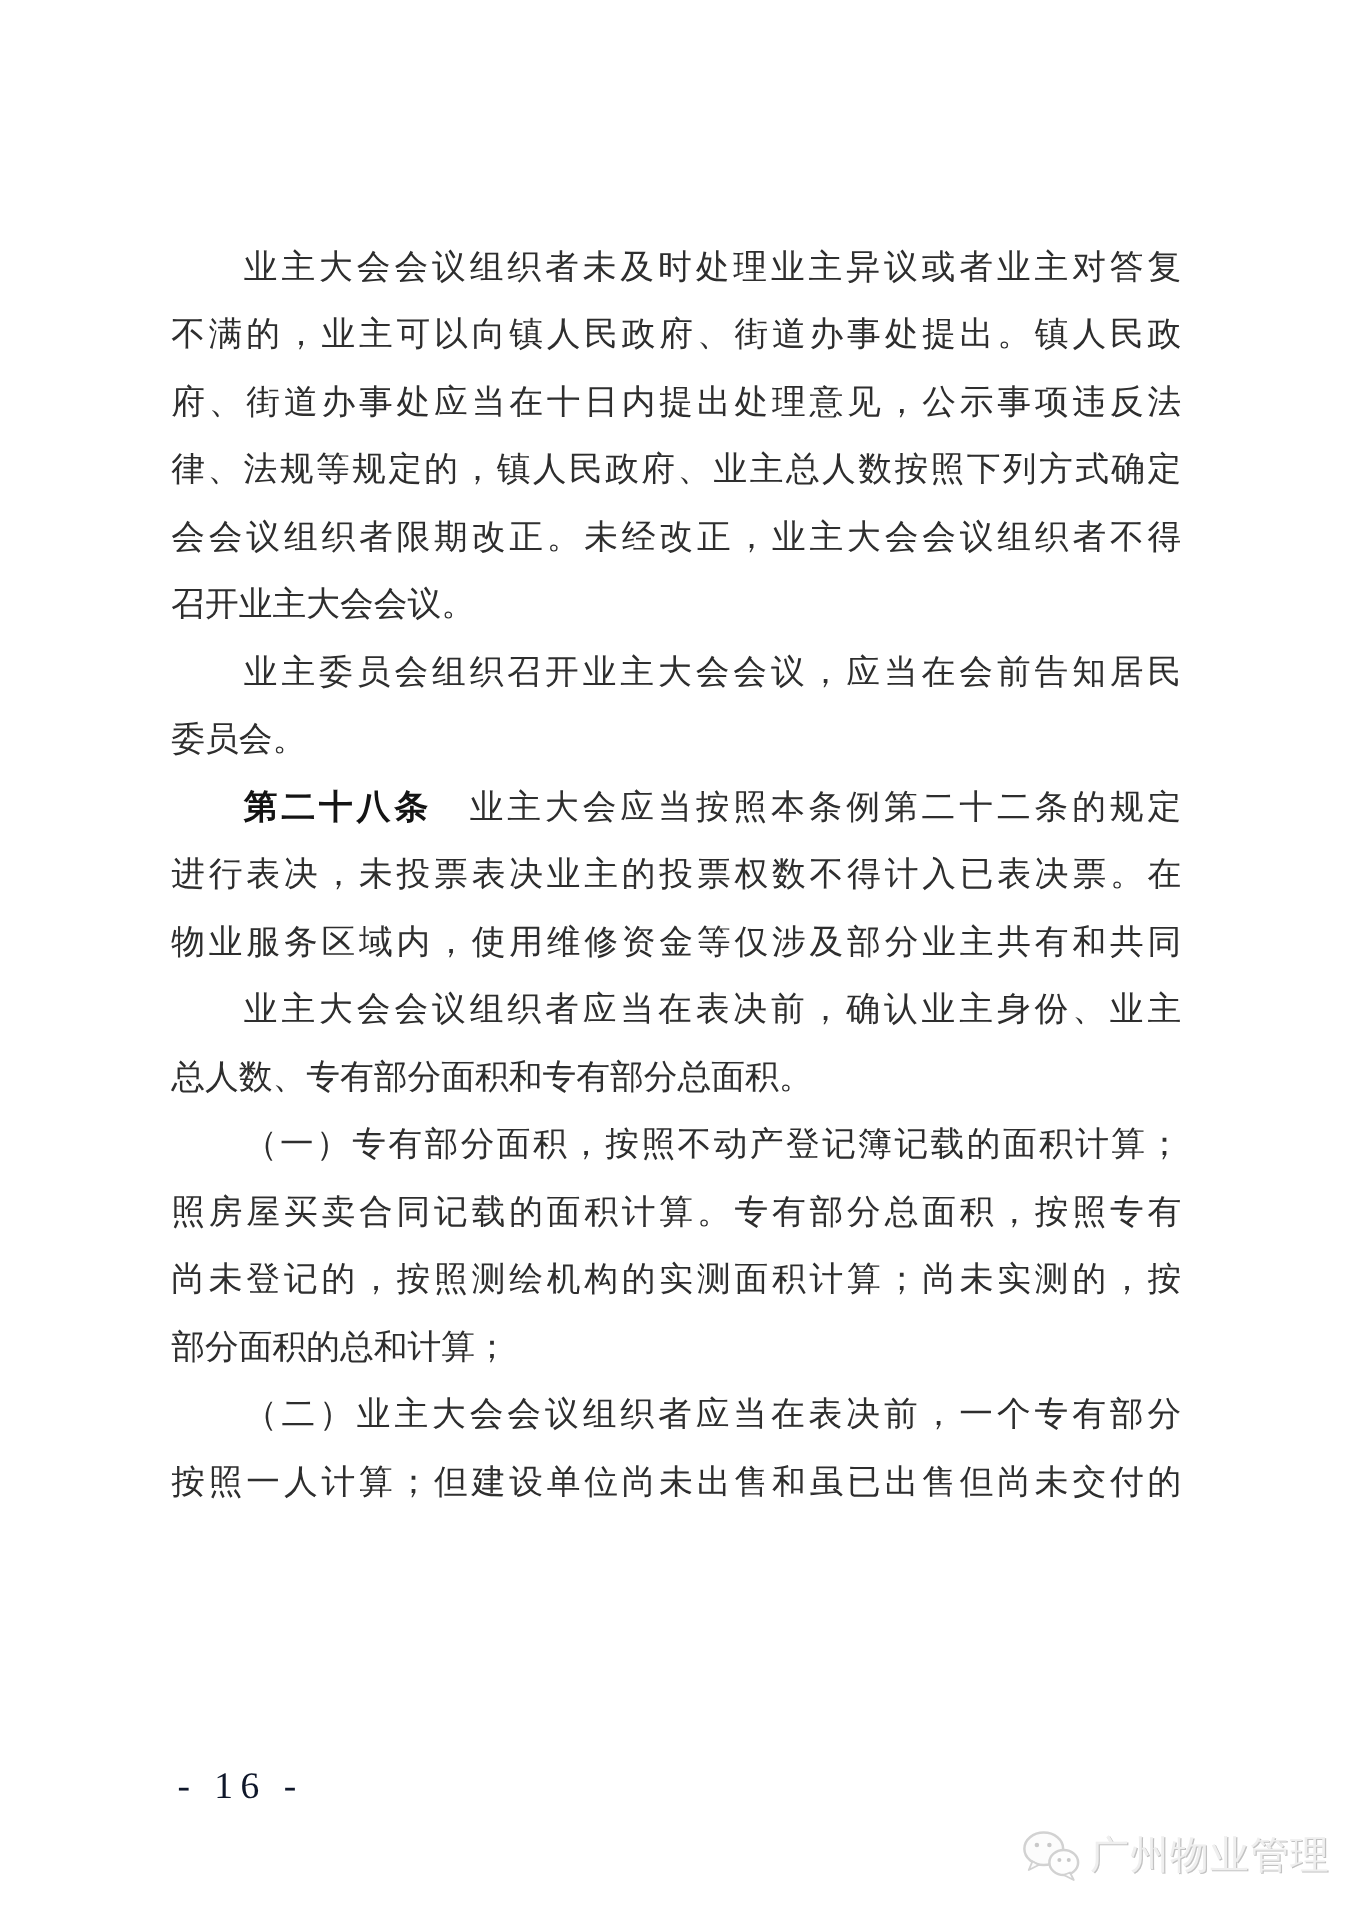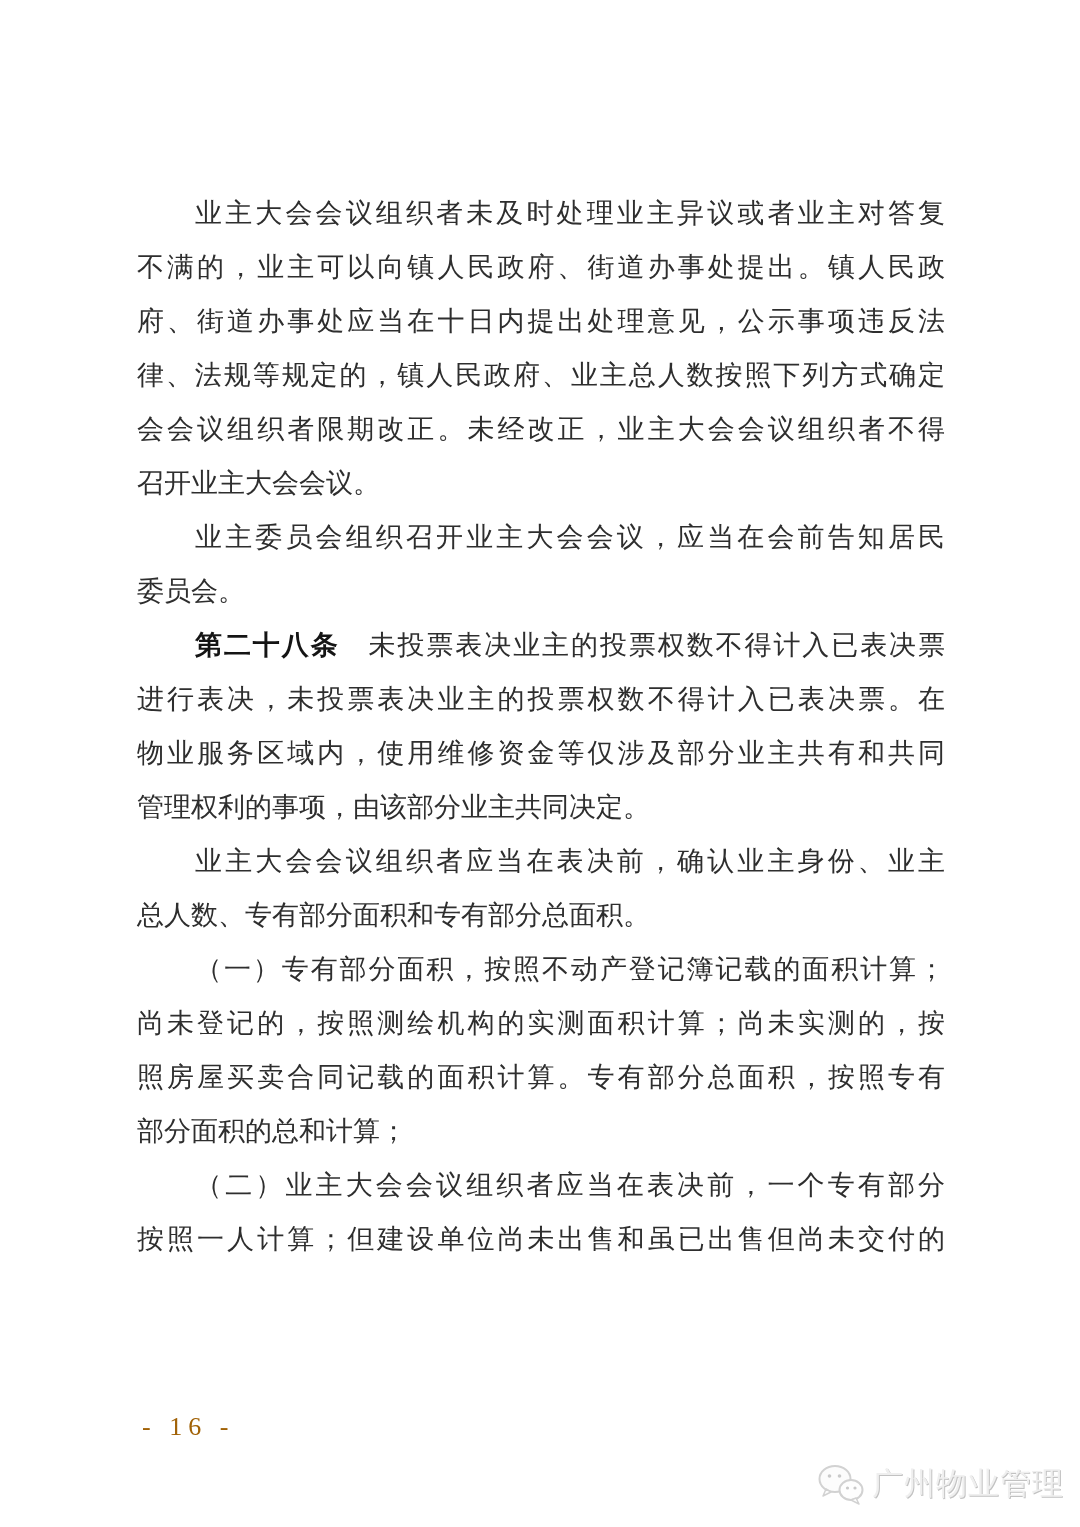--- a/index.html
+++ b/index.html
@@ -37,22 +37,22 @@
     text-align-last: justify;
     text-justify: inter-ideograph;
   }
   .line.indent { padding-left: 58px; }
   .line.tight { font-size: 27px; }
   .line b { font-weight: 700; color: #141414; margin-top: 16px; }
   .page-number {
     position: absolute;
     left: 142px;
     top: 1412px;
-    font-size: 26px;
-    color: #a16207;
+    font-size: 30px;
+    color: #0f172a;
     letter-spacing: 6px;
   }
   .watermark {
     position: absolute;
     right: 16px;
     bottom: 22px;
     display: flex;
     align-items: flex-start;
     gap: 6px;
   }
@@ -77,33 +77,32 @@
         <div class="line justify"><span>府、街道办事处应当在十日内提出处理意见，公示事项违反法</span></div>
         <div class="line justify"><span>律、法规等规定的，镇人民政府、业主总人数按照下列方式确定</span></div>
         <div class="line justify"><span>会会议组织者限期改正。未经改正，业主大会会议组织者不得</span></div>
         <div class="line"><span>召开业主大会会议。</span></div>
       </div>
       <div class="paragraph">
         <div class="line indent justify"><span>业主委员会组织召开业主大会会议，应当在会前告知居民</span></div>
         <div class="line"><span>委员会。</span></div>
       </div>
       <div class="paragraph">
-        <div class="line indent justify"><b>第二十八条</b><span>　未投票表决业主的投票权数不得计入已表决票</span></div>
+        <div class="line indent justify"><b>第二十八条</b><span>　业主大会应当按照本条例第二十二条的规定</span></div>
         <div class="line justify"><span>进行表决，未投票表决业主的投票权数不得计入已表决票。在</span></div>
         <div class="line justify"><span>物业服务区域内，使用维修资金等仅涉及部分业主共有和共同</span></div>
-        <div class="line"><span>管理权利的事项，由该部分业主共同决定。</span></div>
       </div>
       <div class="paragraph">
         <div class="line indent justify"><span>业主大会会议组织者应当在表决前，确认业主身份、业主</span></div>
         <div class="line"><span>总人数、专有部分面积和专有部分总面积。</span></div>
       </div>
       <div class="paragraph">
         <div class="line indent justify tight"><span>（一）专有部分面积，按照不动产登记簿记载的面积计算；</span></div>
+        <div class="line justify"><span>照房屋买卖合同记载的面积计算。专有部分总面积，按照专有</span></div>
         <div class="line justify"><span>尚未登记的，按照测绘机构的实测面积计算；尚未实测的，按</span></div>
-        <div class="line justify"><span>照房屋买卖合同记载的面积计算。专有部分总面积，按照专有</span></div>
         <div class="line"><span>部分面积的总和计算；</span></div>
       </div>
       <div class="paragraph">
         <div class="line indent justify"><span>（二）业主大会会议组织者应当在表决前，一个专有部分</span></div>
         <div class="line justify"><span>按照一人计算；但建设单位尚未出售和虽已出售但尚未交付的</span></div>
       </div>
     </div>
 
   <div class="page-number">- 16 -</div>
 

